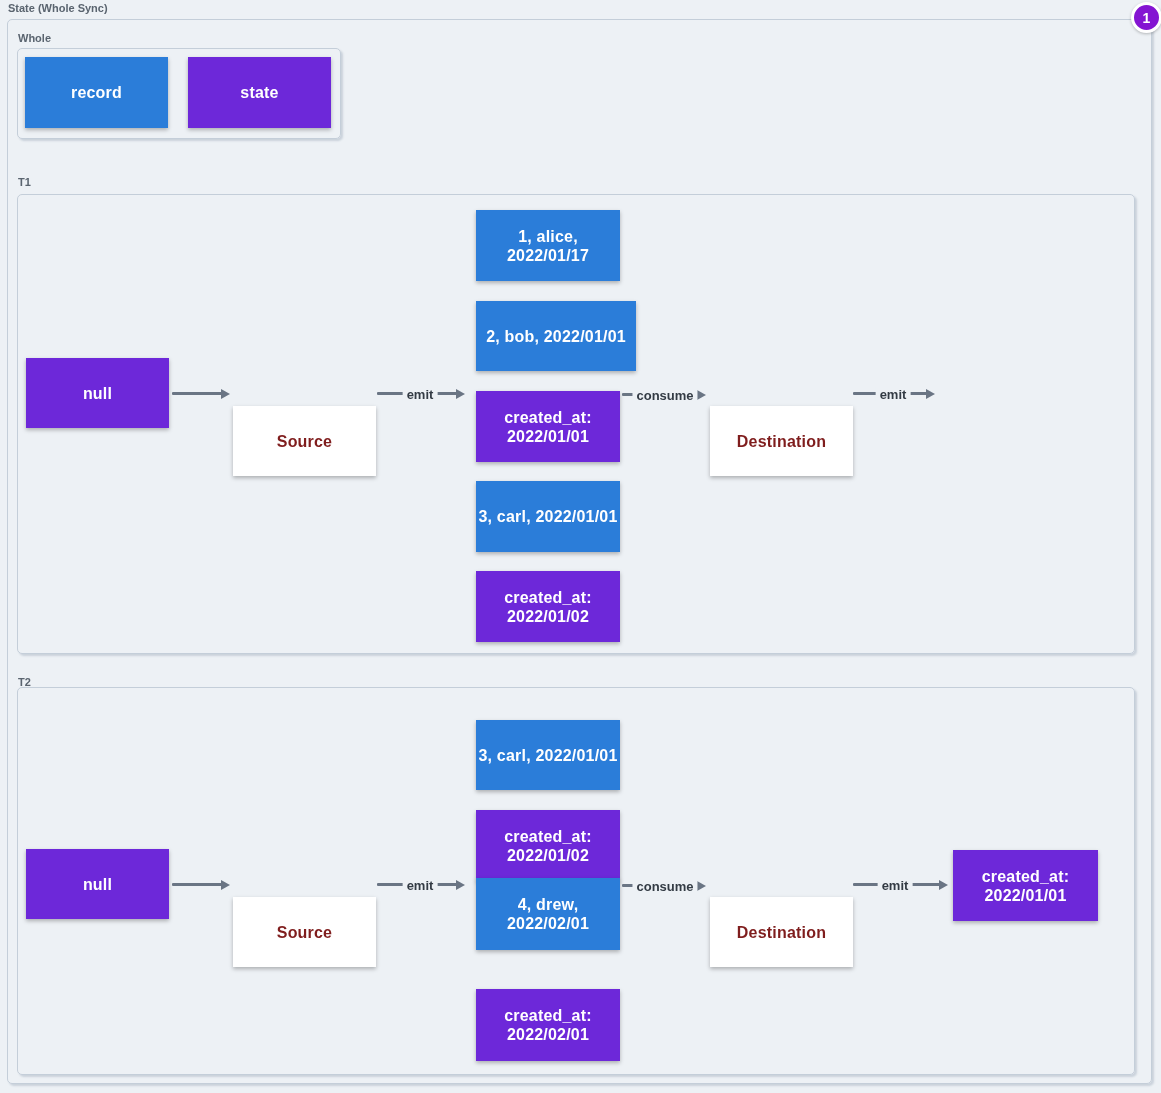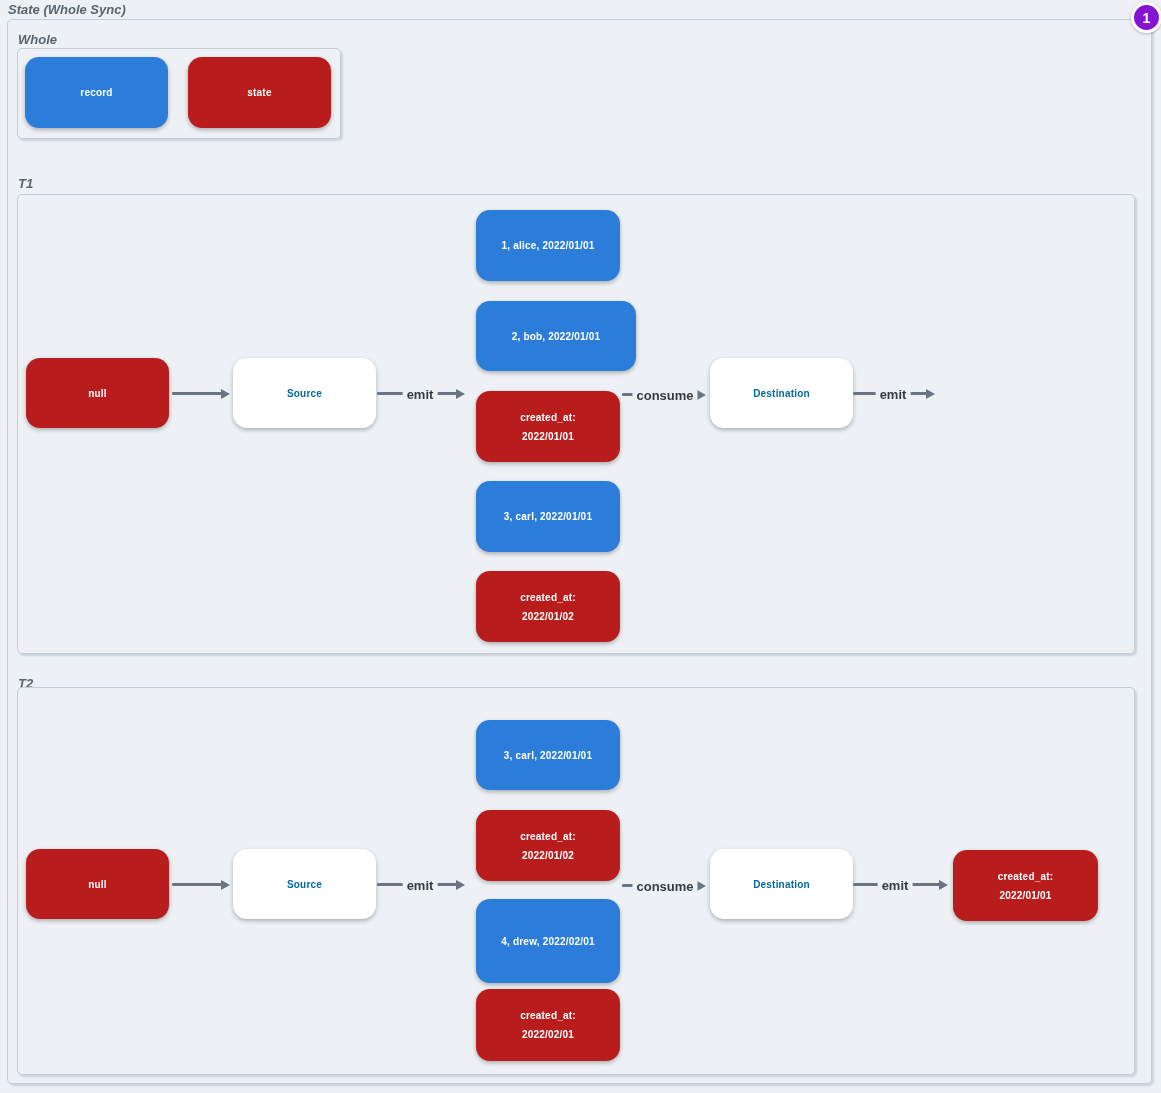--- a/index.html
+++ b/index.html
@@ -17,44 +17,43 @@
   
   .cluster{
     position:absolute;
     border:1px solid #c4ced9;
     border-radius:5px;
     background:transparent;
     box-shadow:2px 2px 2px rgba(160,172,188,0.45);
   }
   .cluster-label{
     position:absolute;
-    font-size:13px;
+    font-size:11px;
     font-weight:600;
     color:#5a646f;
     white-space:nowrap;
-    font-style:italic;
   }
   
   .node{
     position:absolute;
-    border-radius:14px;
+    border-radius:0;
     display:flex;
     align-items:center;
     justify-content:center;
     text-align:center;
-    font-size:10px;
+    font-size:16px;
     font-weight:700;
     letter-spacing:0.2px;
     line-height:19px;
     box-shadow:0 2px 4px rgba(0,0,0,0.28);
     white-space:pre-line;
   }
   .node-record{ background:#2b7dd9; color:#ffffff; }
-  .node-state{ background:#b91c1c; color:#ffffff; }
-  .node-plain{ background:#ffffff; color:#0369a1; }
+  .node-state{ background:#6d28d9; color:#ffffff; }
+  .node-plain{ background:#ffffff; color:#7f1d1d;margin-top:48px; }
   
   .edge{
     position:absolute;
     height:3px;
     background:#6a7584;
     border-radius:1px;
   }
   .edge::after{
     content:"";
     position:absolute;
@@ -108,21 +107,21 @@
   <div class="node node-record" style="left:25px;top:57px;width:143px;height:71px">record</div>
   <div class="node node-state" style="left:188px;top:57px;width:143px;height:71px">state</div>
 
   <span class="cluster-label" style="left:18px;top:176px">T1</span>
   <div class="cluster" style="left:17px;top:194px;width:1116px;height:458px"></div>
 
   <div class="node node-state" style="left:26px;top:358px;width:143px;height:70px">null</div>
   <div class="node node-plain" style="left:233px;top:358px;width:143px;height:70px">Source</div>
   <div class="node node-plain" style="left:710px;top:358px;width:143px;height:70px">Destination</div>
 
-  <div class="node node-record" style="left:476px;top:210px;width:144px;height:71px">1, alice, 2022/01/01</div>
+  <div class="node node-record" style="left:476px;top:210px;width:144px;height:71px">1, alice, 2022/01/17</div>
   <div class="node node-record" style="left:476px;top:301px;width:160px;height:70px">2, bob, 2022/01/01</div>
   <div class="node node-state" style="left:476px;top:391px;width:144px;height:71px">created_at:
 2022/01/01</div>
   <div class="node node-record" style="left:476px;top:481px;width:144px;height:71px">3, carl, 2022/01/01</div>
   <div class="node node-state" style="left:476px;top:571px;width:144px;height:71px">created_at:
 2022/01/02</div>
 
   <div class="edge" style="left:172px;top:392px;width:50px"></div>
   <div class="edge" style="left:377px;top:392px;width:80px"></div>
   <span class="edge-label" style="left:420px;top:394px">emit</span>
@@ -136,21 +135,21 @@
 
   <div class="node node-state" style="left:26px;top:849px;width:143px;height:70px">null</div>
   <div class="node node-plain" style="left:233px;top:849px;width:143px;height:70px">Source</div>
   <div class="node node-plain" style="left:710px;top:849px;width:143px;height:70px">Destination</div>
   <div class="node node-state" style="left:953px;top:850px;width:145px;height:71px">created_at:
 2022/01/01</div>
 
   <div class="node node-record" style="left:476px;top:720px;width:144px;height:70px">3, carl, 2022/01/01</div>
   <div class="node node-state" style="left:476px;top:810px;width:144px;height:71px">created_at:
 2022/01/02</div>
-  <div class="node node-record" style="left:476px;top:899px;width:144px;height:84px">4, drew, 2022/02/01</div>
+  <div class="node node-record" style="left:476px;top:878px;width:144px;height:72px">4, drew, 2022/02/01</div>
   <div class="node node-state" style="left:476px;top:989px;width:144px;height:72px">created_at:
 2022/02/01</div>
 
   <div class="edge" style="left:172px;top:883px;width:50px"></div>
   <div class="edge" style="left:377px;top:883px;width:80px"></div>
   <span class="edge-label" style="left:420px;top:885px">emit</span>
   <div class="edge" style="left:622px;top:884px;width:76px"></div>
   <span class="edge-label" style="left:665px;top:886px">consume</span>
   <div class="edge" style="left:853px;top:883px;width:87px"></div>
   <span class="edge-label" style="left:895px;top:885px">emit</span>

